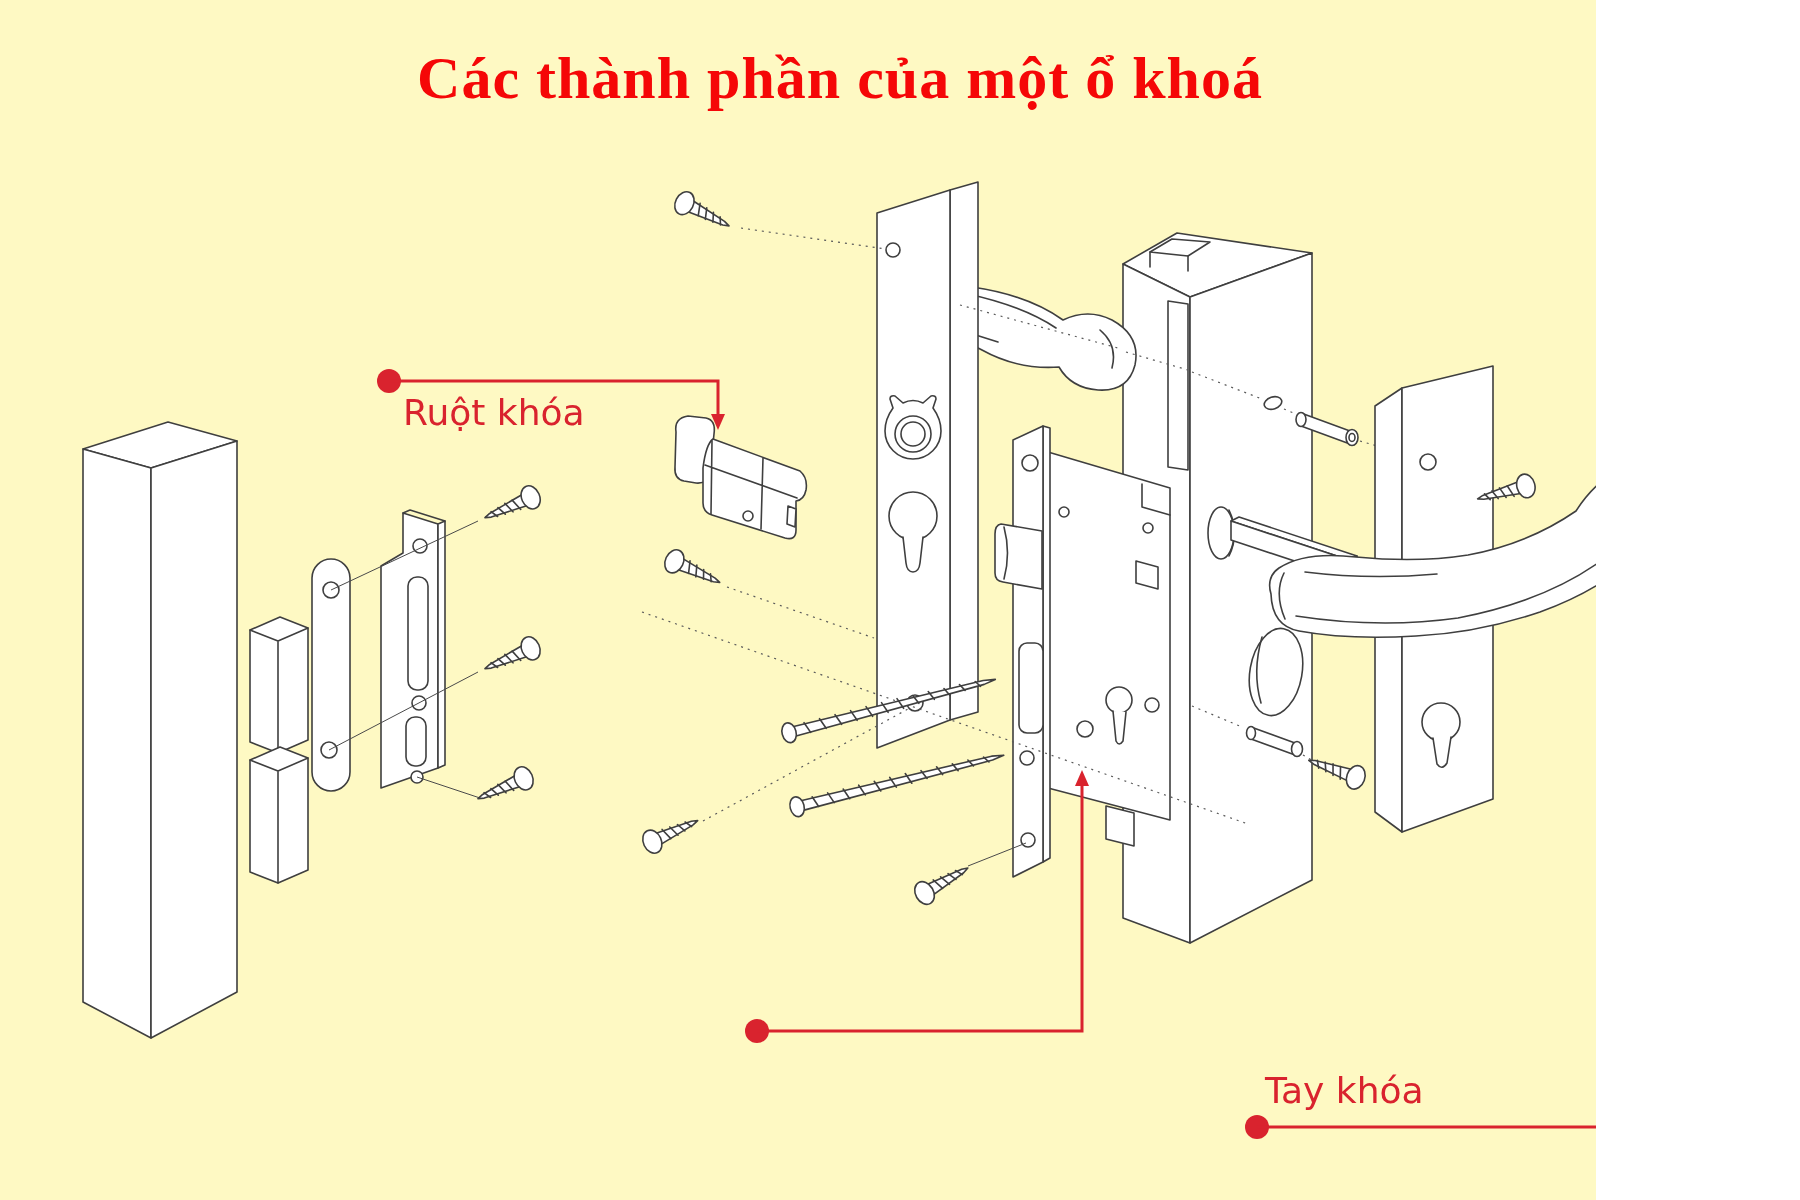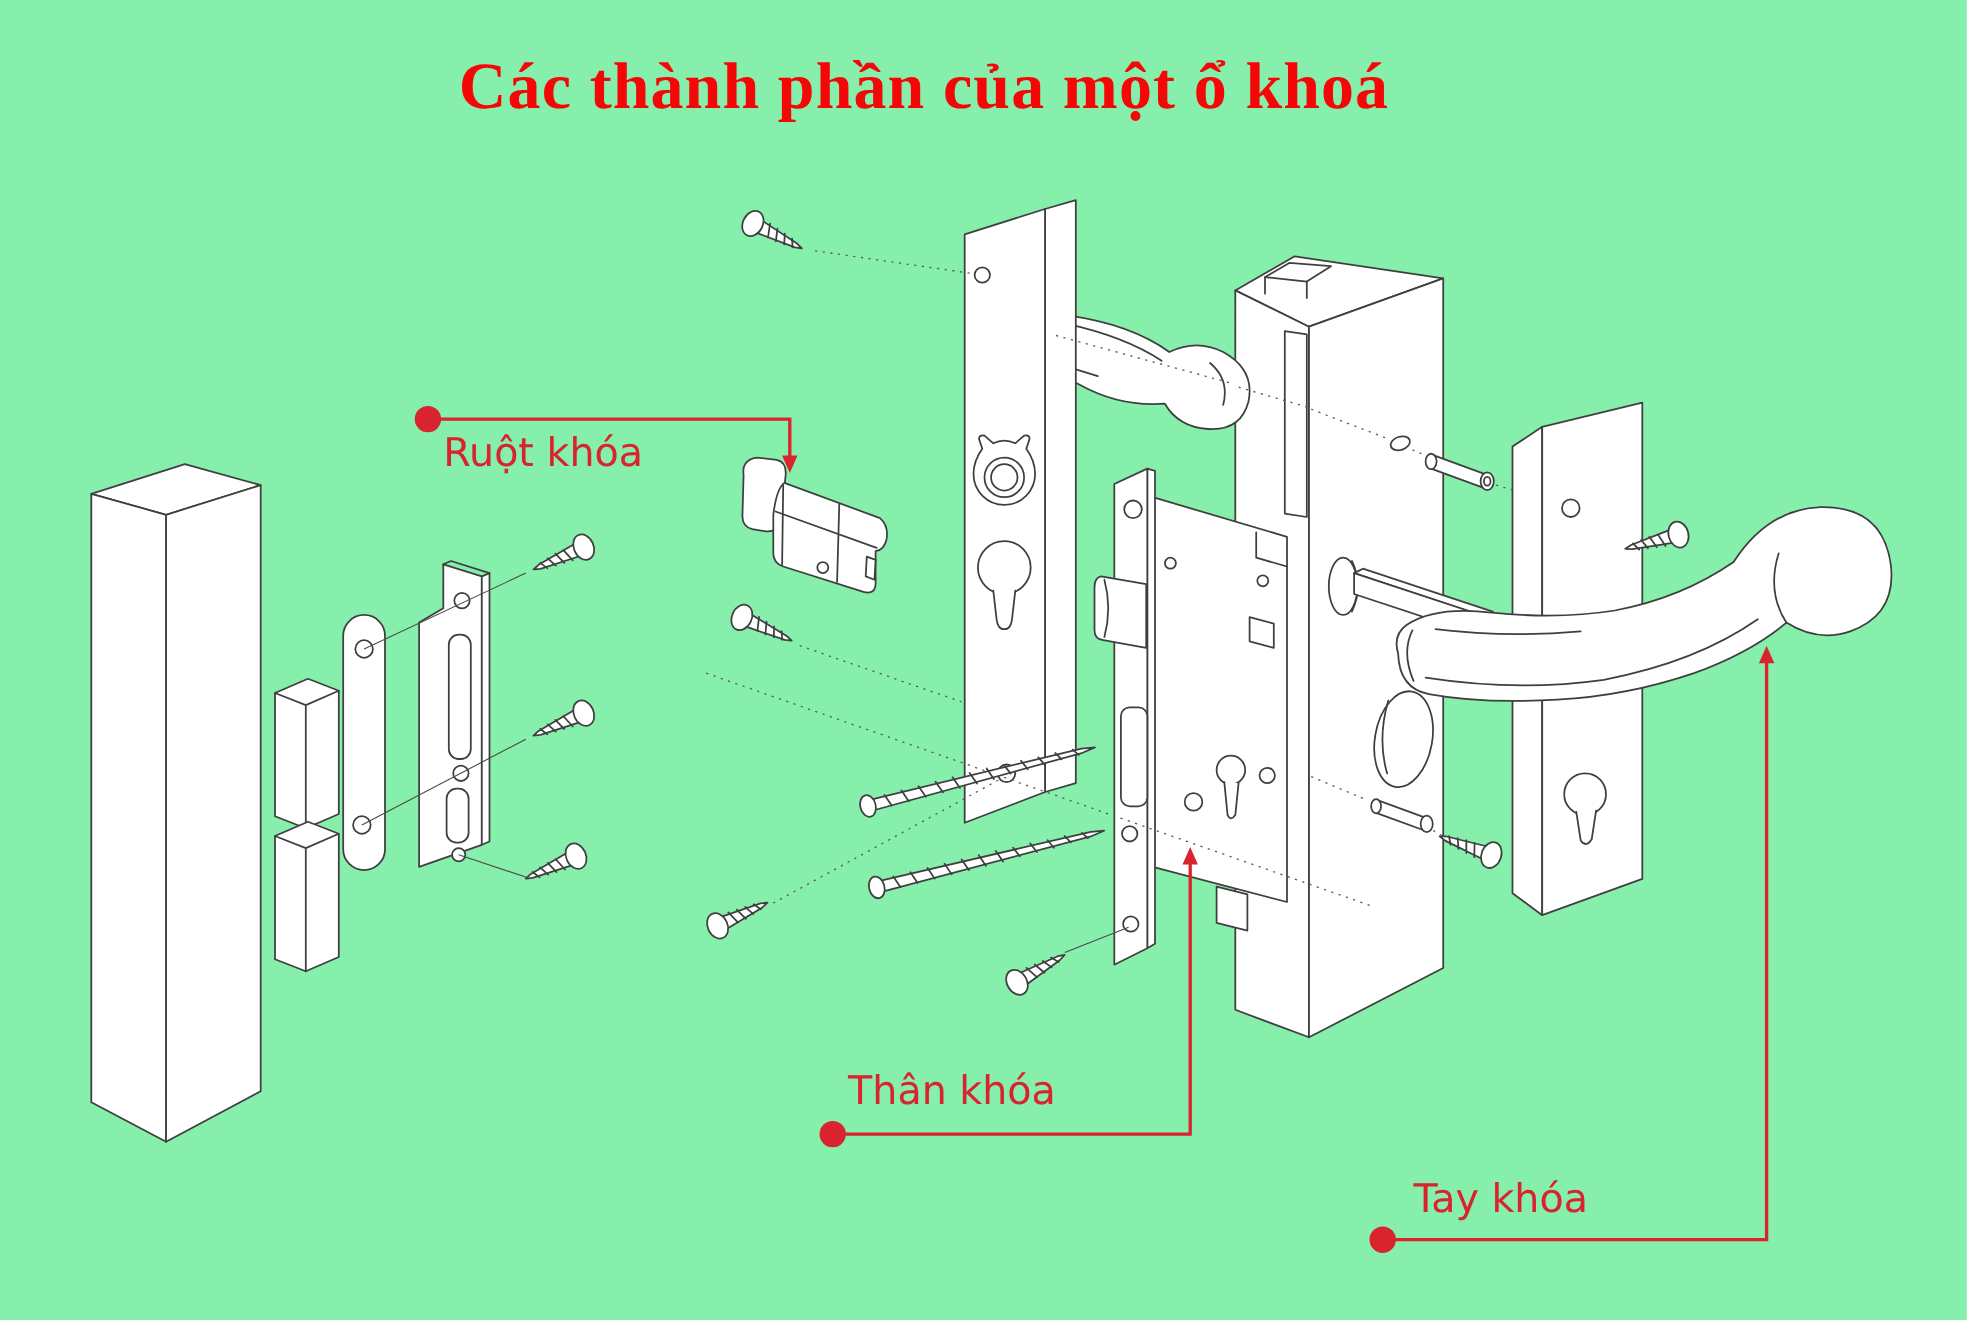--- a/index.html
+++ b/index.html
@@ -1,26 +1,26 @@
 <!DOCTYPE html>
 <html><head>
 <meta charset="utf-8">
 <style>
   html,body{margin:0;padding:0;background:#ffffff;}
-  #stage{position:relative;width:1788px;height:1200px;background:#86efac;overflow:hidden;
+  #stage{position:relative;width:1596px;height:1200px;background:#fef9c3;overflow:hidden;
          font-family:"DejaVu Sans","Liberation Sans",sans-serif;}
   #stage svg{position:absolute;left:0;top:0;}
   .title{position:absolute;left:140px;top:44px;width:1400px;text-align:center;
          font-family:"Liberation Serif","DejaVu Serif",serif;font-weight:700;
          font-size:60px;letter-spacing:1px;color:#f50707;}
   .callout-label{position:absolute;font-weight:400;font-size:36px;color:#d9232e;
          letter-spacing:0px;white-space:nowrap;}
   #lbl-ruot{left:403px;top:392px;}
   #lbl-than{left:771px;top:972px;}
-  #lbl-tay{left:1265px;top:1070px;margin-left:20px;}
+  #lbl-tay{left:1265px;top:1070px;}
   .ink{stroke:#3f3f3f;stroke-width:1.6;fill:#ffffff;stroke-linejoin:round;stroke-linecap:round;}
   .ink-l{stroke:#3f3f3f;stroke-width:1.6;fill:none;stroke-linejoin:round;stroke-linecap:round;}
   .thin{stroke:#4a4a4a;stroke-width:1;fill:none;}
   .dot-l{stroke:#5a5a5a;stroke-width:1.2;fill:none;stroke-dasharray:2 5;}
   .red-l{stroke:#d9232e;stroke-width:3;fill:none;}
   .red-f{fill:#d9232e;stroke:none;}
 </style>
 </head>
 <body>
 
@@ -230,16 +230,15 @@
         <circle class="red-f" cx="1257" cy="1127" r="12"></circle>
         <path class="red-l" d="M1257,1127 L1606,1127 L1606,601"></path>
         <polygon class="red-f" points="1606,587 1599,603 1613,603"></polygon>
       </g>
     </g>
   </svg>
 
   <div class="title">Các thành phần của một ổ khoá</div>
 
   <div id="lbl-ruot" class="callout-label">Ruột khóa</div>
-  <div id="lbl-than" class="callout-label">Thân khóa</div>
   <div id="lbl-tay" class="callout-label">Tay khóa</div>
 
 </div>
 
 </body></html>

